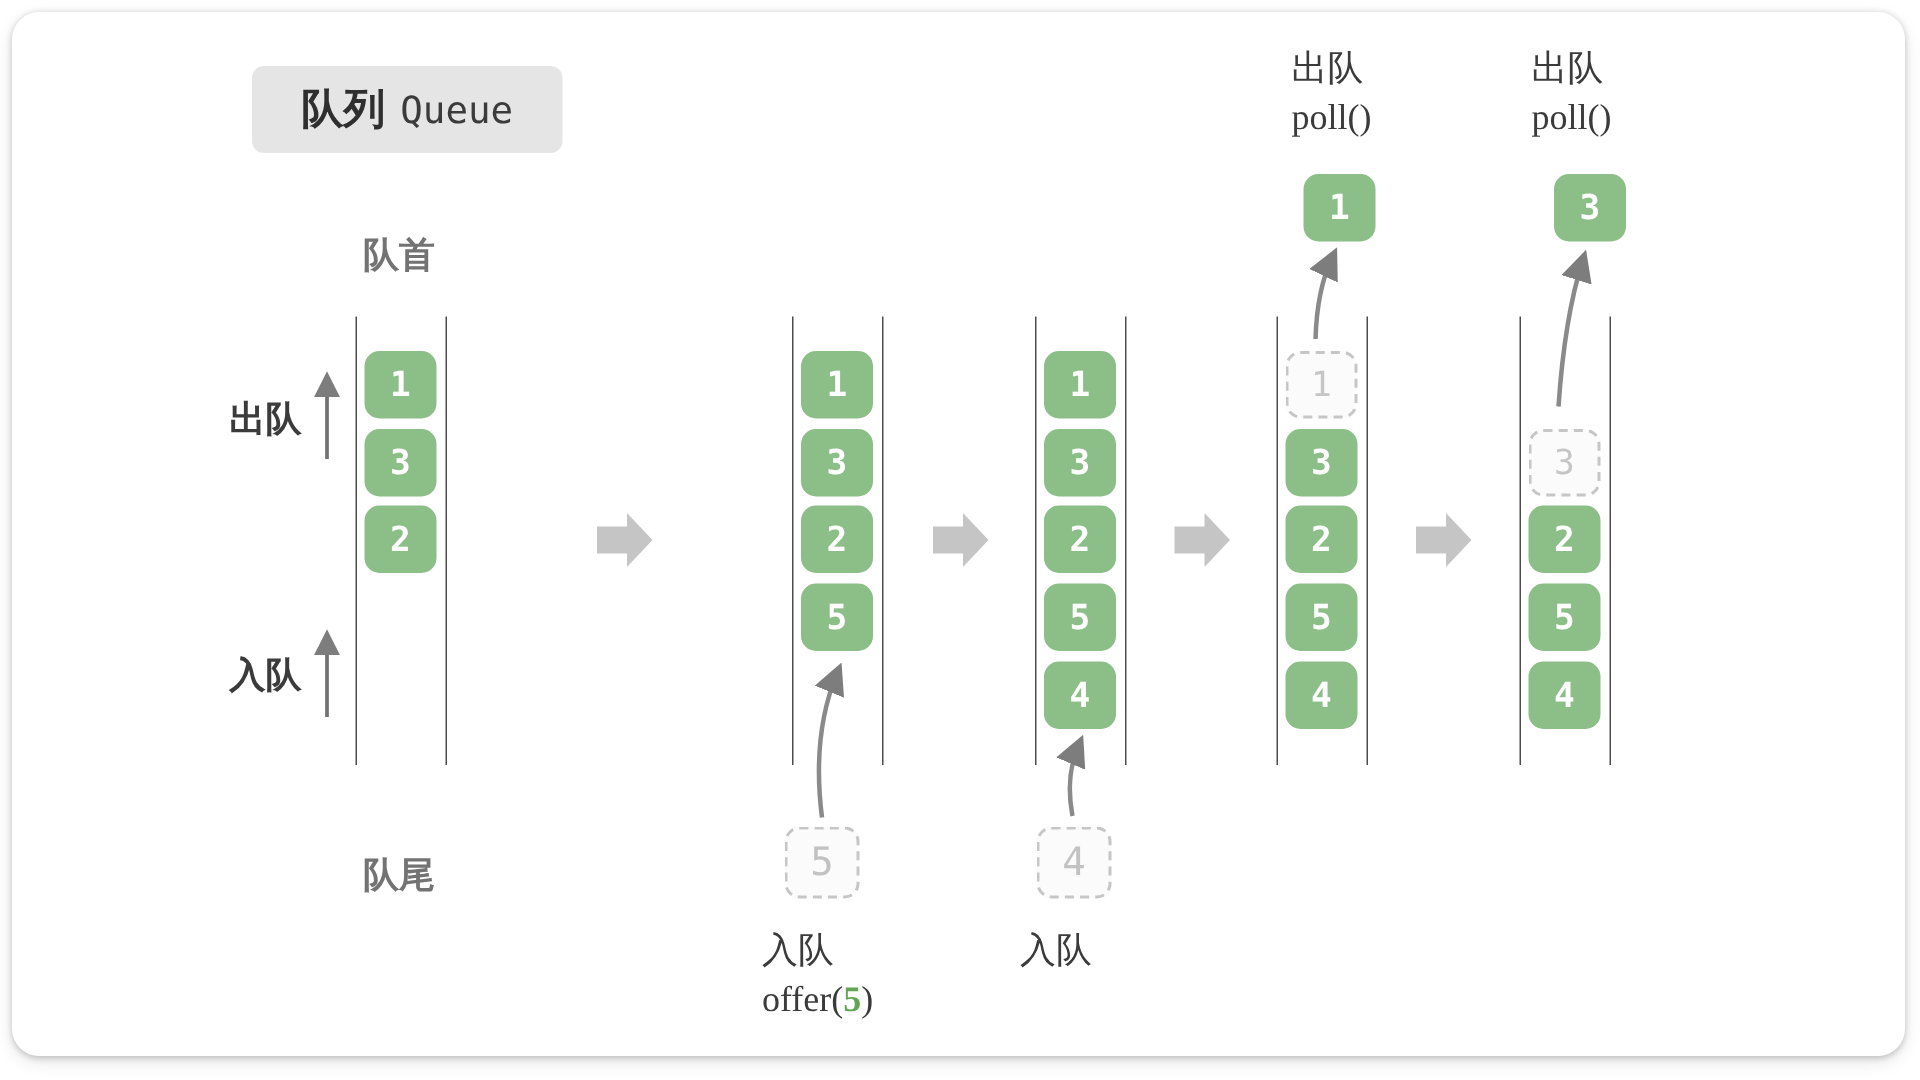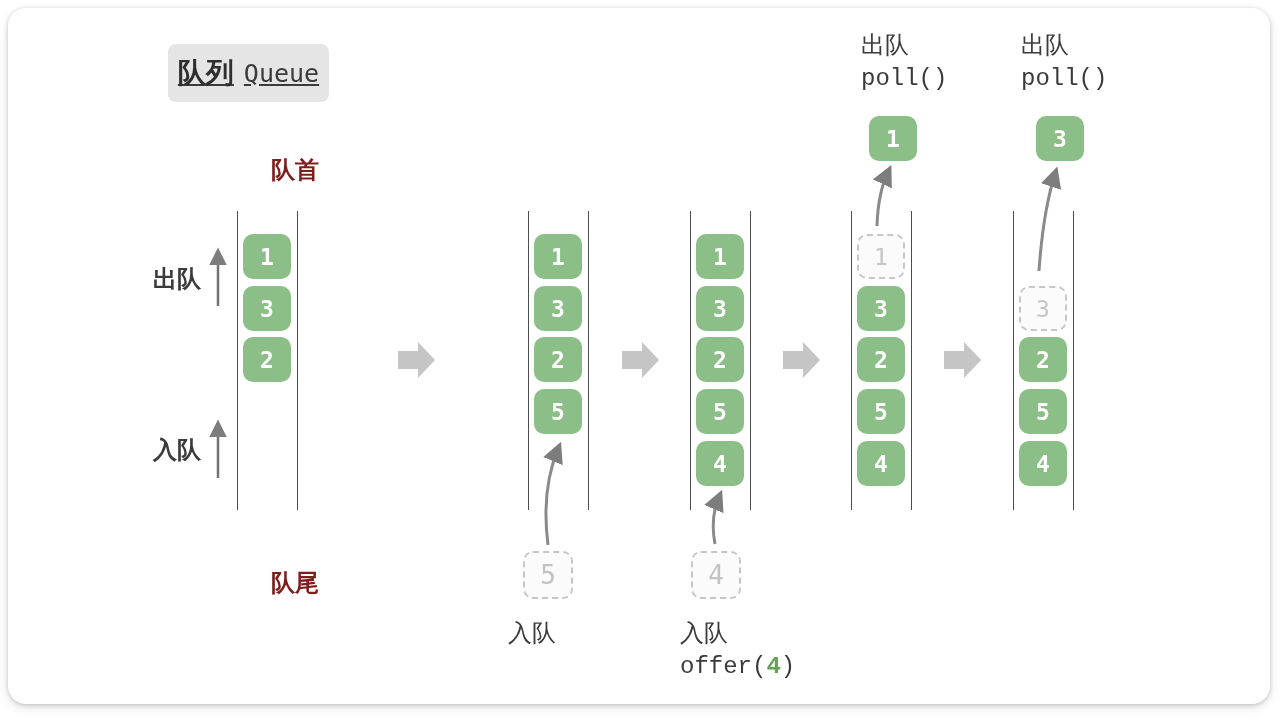--- a/index.html
+++ b/index.html
@@ -7,27 +7,27 @@
     position:relative;width:1280px;height:720px;overflow:hidden;
     font-family:"DejaVu Sans","Liberation Sans",sans-serif;
     color:#3b3b3b;background:#ffffff;
   }
   .card{
     position:absolute;left:8px;top:8px;width:1262px;height:696px;
     background:#ffffff;border-radius:18px;
     box-shadow:0 1px 4px rgba(0,0,0,0.20),0 4px 12px rgba(0,0,0,0.10);
   }
   .title-box{
-    position:absolute;left:168px;top:44px;width:161px;height:58px;
+    position:absolute;left:168px;top:44px;width:207px;height:58px;
     background:#e5e5e5;border-radius:8px;
-    display:flex;align-items:center;justify-content:center;gap:10px;text-decoration:underline;
+    display:flex;align-items:center;justify-content:center;gap:10px;
   }
   .title-zh{font-size:28px;font-weight:700;color:#2f2f2f;}
   .title-en{font-size:25px;font-family:"DejaVu Sans Mono","Liberation Mono",monospace;color:#3b3b3b;}
-  .t-label{position:absolute;font-size:24px;font-weight:700;color:#7f1d1d;white-space:nowrap;margin-left:29px;}
+  .t-label{position:absolute;font-size:24px;font-weight:700;color:#737373;white-space:nowrap;}
   .side-label{position:absolute;font-size:24px;font-weight:700;color:#3b3b3b;white-space:nowrap;}
   .qcol{
     position:absolute;top:211px;height:299px;width:61px;box-sizing:border-box;
     border-left:1.5px solid #4d4d4d;border-right:1.5px solid #4d4d4d;
   }
   .qbox{
     position:absolute;left:5px;width:48px;height:45px;border-radius:10px;
     background:#8CBE87;color:#ffffff;box-sizing:border-box;
     font-family:"DejaVu Sans Mono","Liberation Mono",monospace;
     font-size:23px;font-weight:700;
@@ -45,21 +45,21 @@
     display:flex;align-items:center;justify-content:center;
   }
   .staging{
     position:absolute;width:50px;height:48px;border-radius:10px;box-sizing:border-box;
     border:2.5px dashed #c6c6c6;background:#fbfbfb;color:#c2c2c2;
     font-family:"DejaVu Sans Mono","Liberation Mono",monospace;font-size:26px;
     display:flex;align-items:center;justify-content:center;
   }
   .op-label{position:absolute;font-size:24px;line-height:34px;color:#3b3b3b;white-space:nowrap;}
   .op-label .action{font-weight:500;}
-  .op-label .code{font-family:Liberation Mono, monospace;font-weight:500;}
+  .op-label .code{font-family:Liberation Serif, serif;font-weight:500;}
   .code-arg{color:#64A455;font-weight:700;}
   .overlay{position:absolute;left:0;top:0;pointer-events:none;}
   .watermark{
     position:absolute;left:1078px;top:674px;
     font-family:"DejaVu Sans Mono","Liberation Mono",monospace;
     font-size:17px;color:#c9c9c9;letter-spacing:1px;white-space:nowrap;
   }
 </style>
 </head>
 <body>
@@ -114,33 +114,33 @@
 
   <div class="qcol" style="left:528px;">
     <div class="qbox s0">1</div>
     <div class="qbox s1">3</div>
     <div class="qbox s2">2</div>
     <div class="qbox s3">5</div>
   </div>
   <div class="staging" style="left:523px;top:551px;">5</div>
   <div class="op-label" style="left:508px;top:616px;">
     <div class="action">入队</div>
+    <div class="code"><span>offer(</span><span class="code-arg">5</span><span>)</span></div>
   </div>
 
   <div class="qcol" style="left:690px;">
     <div class="qbox s0">1</div>
     <div class="qbox s1">3</div>
     <div class="qbox s2">2</div>
     <div class="qbox s3">5</div>
     <div class="qbox s4">4</div>
   </div>
   <div class="staging" style="left:691px;top:551px;">4</div>
   <div class="op-label" style="left:680px;top:616px;">
     <div class="action">入队</div>
-    <div class="code"><span>offer(</span><span class="code-arg">4</span><span>)</span></div>
   </div>
 
   <div class="op-label" style="left:861px;top:28px;">
     <div class="action">出队</div>
     <div class="code">poll()</div>
   </div>
   <div class="popbox" style="left:869px;top:116px;">1</div>
   <div class="qcol" style="left:851px;">
     <div class="qbox dashed s0">1</div>
     <div class="qbox s1">3</div>

